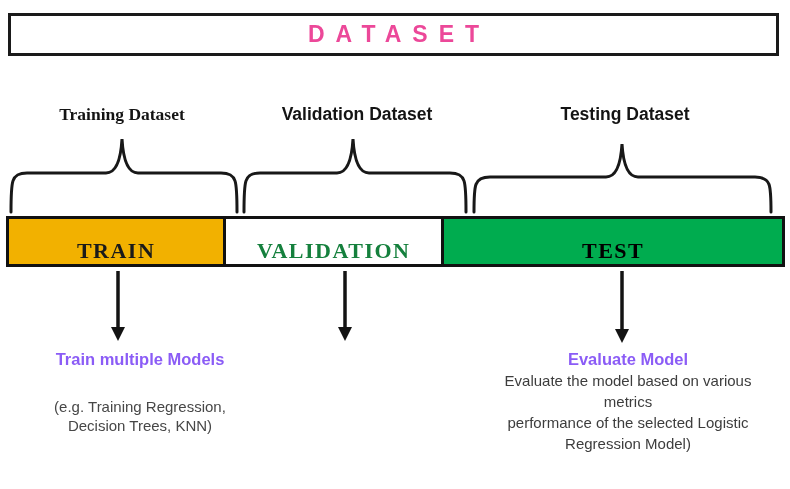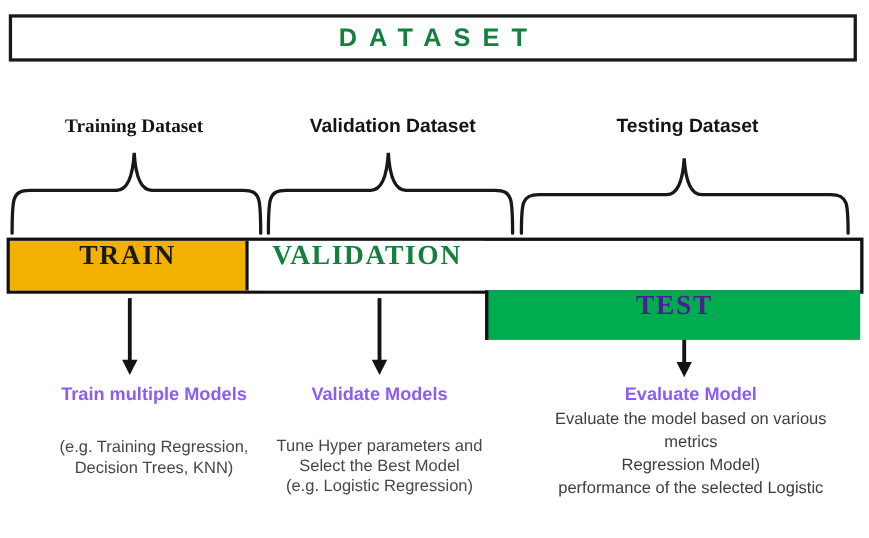--- a/index.html
+++ b/index.html
@@ -8,21 +8,21 @@
     font-family:"Liberation Sans", sans-serif; overflow:hidden;
   }
 
   
   .dataset-box {
     position:absolute; left:8px; top:13px; width:771px; height:43px;
     border:3px solid #1a1a1a; box-sizing:border-box;
     display:flex; align-items:center; justify-content:center;
   }
   .dataset-box span {
-    font-size:23px; font-weight:bold; color:#15803d;
+    font-size:23px; font-weight:bold; color:#ec4899;
     letter-spacing:11px; text-indent:11px;
   }
 
   
   .col-header {
     position:absolute; top:104px; text-align:center;
     font-size:17.5px; font-weight:bold; color:#141414;
   }
   .col-header.h1 { left:10px;  width:224px;font-family:Liberation Serif, serif; }
   .col-header.h2 { left:245px; width:224px; }
@@ -30,28 +30,28 @@
 
   
   .deco { position:absolute; left:0; top:0; width:790px; height:489px; }
 
   
   .bar {
     position:absolute; left:6px; top:216px; width:779px; height:51px;
     border:3px solid #111111; box-sizing:border-box; display:flex;
   }
   .seg {
-    display:flex; align-items:flex-start; justify-content:center;
+    display:flex; align-items:flex-end; justify-content:center;
     box-sizing:border-box; height:100%;
     font-family:"Liberation Serif", serif; font-weight:bold;
-    font-size:25px; letter-spacing:1.5px;
+    font-size:22px; letter-spacing:1.5px;
   }
   .seg-train      { width:227px; background:#F2B100; color:#1a1a1a; }
   .seg-validation { width:231px; background:#FFFFFF; color:#15803d; border-left:3px solid #111111; }
-  .seg-test       { width:361px; background:#00AC4F; color:#4c1d95; border-left:3px solid #111111;margin-top:45px; }
+  .seg-test       { width:361px; background:#00AC4F; color:#000000; border-left:3px solid #111111; }
 
   
   .result { position:absolute; top:350px; text-align:center; color:#1a1a1a; }
   .result.c1 { left:12px;  width:256px; }
   .result.c2 { left:227px; width:236px; }
   .result.c3 { left:467px; width:322px; }
   .result-title { font-size:16.5px; font-weight:bold; line-height:19px; color:#8b5cf6; }
   .result-detail { font-size:15px; color:#474747; }
   .c1 .result-detail { margin-top:28px; line-height:19px; }
   .c2 .result-detail { margin-top:28px; line-height:18px; }
@@ -101,32 +101,24 @@
   </div>
 
   <div class="result c1">
     <div class="result-title">Train multiple Models</div>
     <div class="result-detail">
       <div>(e.g. Training Regression,</div>
       <div>Decision Trees, KNN)</div>
     </div>
   </div>
 
-  <div class="result c2">
-    <div class="result-title">Validate Models</div>
-    <div class="result-detail">
-      <div>Tune Hyper parameters and</div>
-      <div>Select the Best Model</div>
-      <div>(e.g. Logistic Regression)</div>
-    </div>
-  </div>
 
   <div class="result c3">
     <div class="result-title">Evaluate Model</div>
     <div class="result-detail">
       <div>Evaluate the model based on various</div>
       <div>metrics</div>
+      <div>performance of the selected Logistic</div>
       <div>Regression Model)</div>
-      <div>performance of the selected Logistic</div>
     </div>
   </div>
 
 </div>
 
 </body></html>

